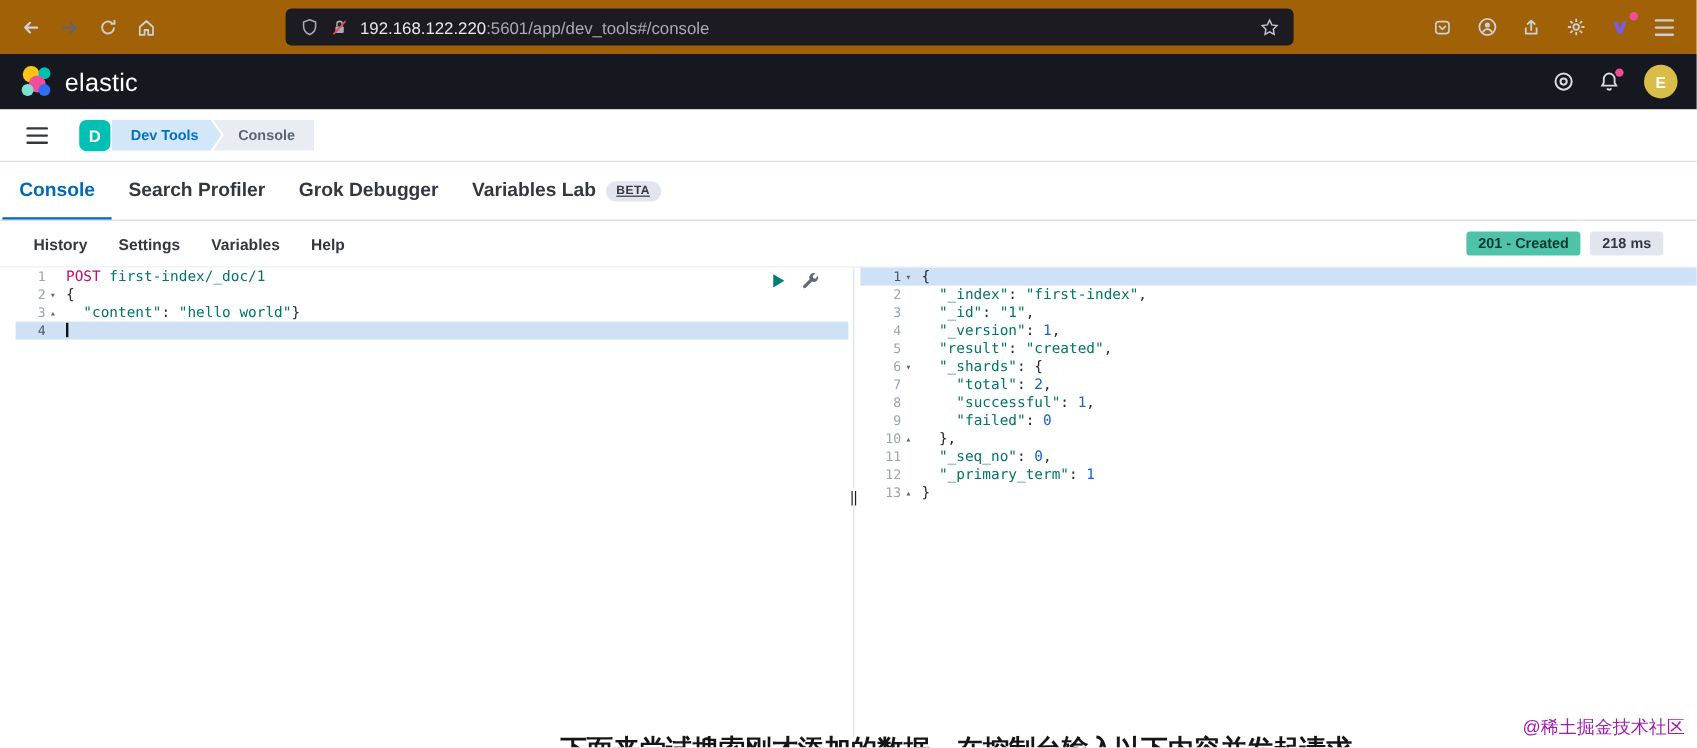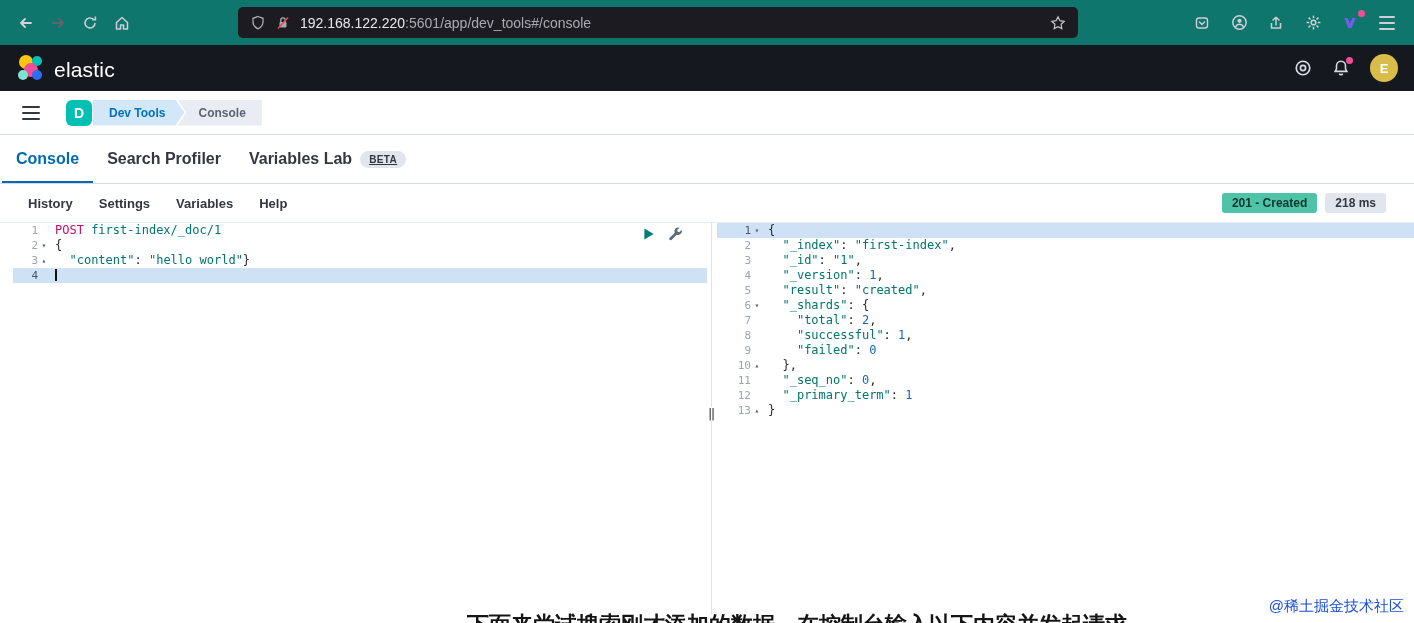--- a/index.html
+++ b/index.html
@@ -1,21 +1,21 @@
 <!DOCTYPE html>
 <html><head>
 <meta charset="utf-8">
 <style>
   * { box-sizing: border-box; margin: 0; padding: 0; }
   body {
     width: 1414px; height: 623px; overflow: hidden; position: relative;
     background: #fff; font-family: "Liberation Sans", sans-serif;
   }
   
-  .chrome { height: 45px; background: #0f766e; display: flex; align-items: center; padding: 0 10px; }
+  .chrome { height: 45px; background: #a16207; display: flex; align-items: center; padding: 0 10px; }
   .nav-btn { width: 32px; height: 32px; display: flex; align-items: center; justify-content: center; border-radius: 4px; }
   .urlbar { margin-left: 100px; width: 840px; height: 31px; background: #1c1b22; border-radius: 5px;
             display: flex; align-items: center; padding: 0 12px; gap: 9px; }
   .url-text { font-size: 14px; color: #a9aab3; white-space: nowrap; }
   .url-host { color: #e8e8ec; }
   .urlbar .star { margin-left: auto; display: flex; }
   .chrome-right { margin-left: auto; display: flex; align-items: center; gap: 7px; padding-right: 2px; }
   .ricon { width: 30px; height: 30px; display: flex; align-items: center; justify-content: center; position: relative; }
   .h-lines { display: flex; flex-direction: column; gap: 4px; width: 16px; }
   .h-lines div { height: 2px; background: #cdced6; border-radius: 1px; }
@@ -76,21 +76,21 @@
   .tk-num { color: #1565c0; }
   .tk-p { color: #24292e; }
   .caret { display: inline-block; width: 2px; height: 12px; background: #111; vertical-align: -2px; }
   .actions { position: absolute; top: 3px; right: 24px; display: flex; gap: 13px; align-items: center; }
   .divider { width: 10px; position: relative; }
   .divider::before { content: ""; position: absolute; left: 4px; top: 0; bottom: 0; width: 1px; background: #dde3ec; }
   .divider-handle { position: absolute; top: 184px; left: 1px; color: #1c1e21; font-size: 12px; background: #fff; cursor: col-resize; }
   
   .bottom-strip { position: absolute; left: 180px; right: 0; bottom: 0; height: 11px; overflow: hidden;
                   text-align: center; font-size: 22px; font-weight: 700; color: #151515; line-height: 25px; }
-  .watermark { position: absolute; right: 10px; bottom: 7px; color: #1d4ed8; font-size: 15px; }
+  .watermark { position: absolute; right: 10px; bottom: 7px; color: #a21caf; font-size: 15px; }
 </style>
 </head>
 <body>
 
 <div class="chrome">
   <div class="nav-btn">
     <svg width="16" height="16" viewBox="0 0 16 16">
         <path d="M13 8H3M7 4 3 8l4 4" stroke="#d2d3da" stroke-width="1.8" fill="none" stroke-linecap="round" stroke-linejoin="round"></path>
       </svg>
   </div>
@@ -224,20 +224,23 @@
     <span class="crumb last">Console</span>
   </div>
 </div>
 
 <div class="tab-bar">
     <div class="tab active">
       <span>Console</span>
     </div>
     <div class="tab">
       <span>Search Profiler</span>
+    </div>
+    <div class="tab">
+      <span>Grok Debugger</span>
     </div>
     <div class="tab">
       <span>Variables Lab</span>
       <span class="beta-badge">BETA</span>
     </div>
   </div>
 
 <div class="console-menu">
   <div style="display:flex;gap:26px">
       <span class="menu-link">History</span>

